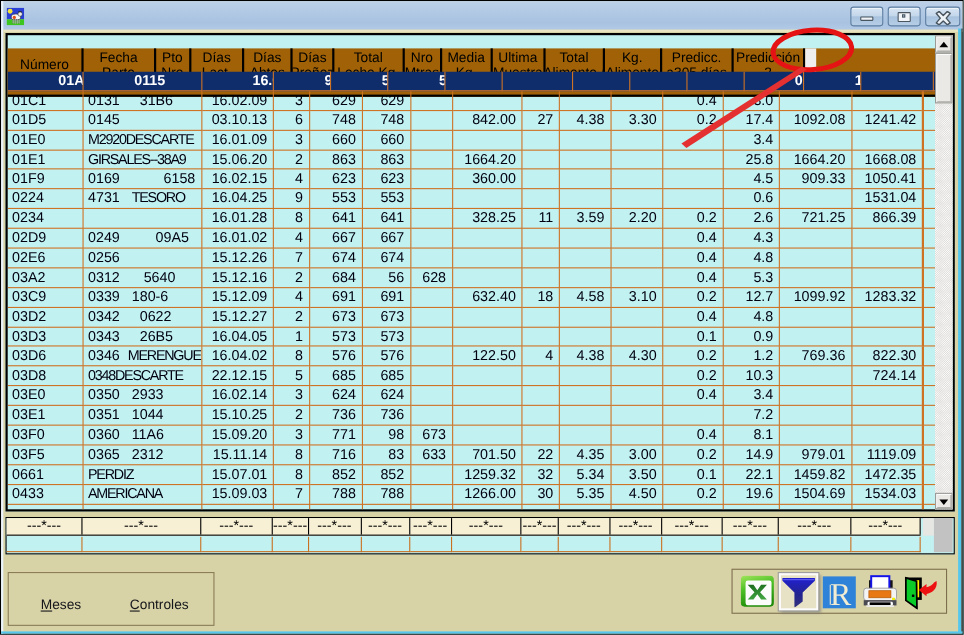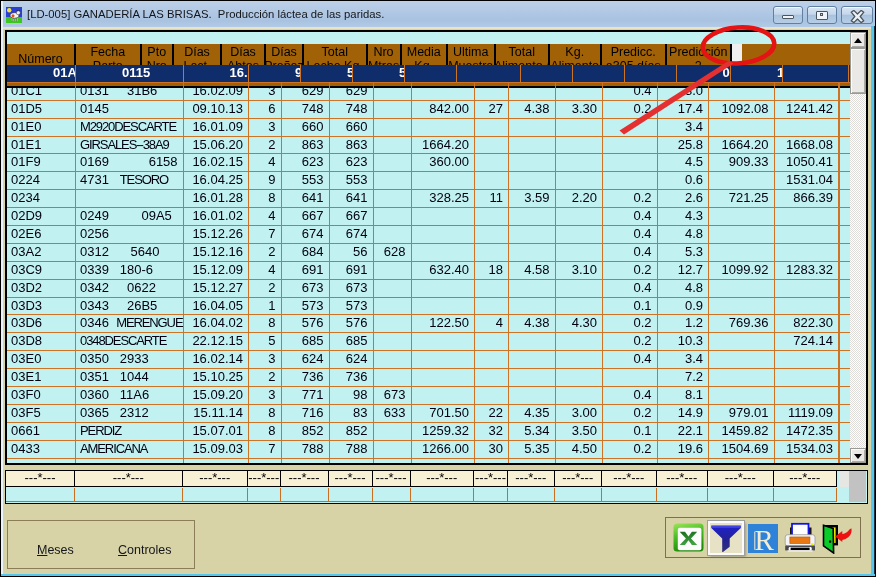--- a/index.html
+++ b/index.html
@@ -64,21 +64,20 @@
 <circle cx="3.2" cy="3.2" r="2.2" fill="#F5E437"></circle>
 <rect x="10.6" y="3.4" width="3.2" height="1.6" fill="#1A2208"></rect>
 <ellipse cx="8.5" cy="8.5" rx="4.3" ry="2.8" fill="#F5F5F5" stroke="#3A3A3A" stroke-width="0.6"></ellipse>
 <circle cx="12.3" cy="5.8" r="2" fill="#F0F0F0" stroke="#333333" stroke-width="0.5"></circle>
 <circle cx="7" cy="8.8" r="1.5" fill="#E0501A"></circle>
 <rect x="5.5" y="10.8" width="0.9" height="3.4" fill="#EDEDED" stroke="#555555" stroke-width="0.3"></rect>
 <rect x="7.3" y="11" width="0.9" height="3.4" fill="#EDEDED" stroke="#555555" stroke-width="0.3"></rect>
 <rect x="9.2" y="11" width="0.9" height="3.4" fill="#EDEDED" stroke="#555555" stroke-width="0.3"></rect>
 <rect x="10.9" y="10.8" width="0.9" height="3.4" fill="#EDEDED" stroke="#555555" stroke-width="0.3"></rect>
 </svg>
-      <div id="titletxt">[LD-005] GANADERÍA LAS BRISAS.  Producción láctea de las paridas.</div>
       <div class="wbtn" style="left:772px;width:30px">
         <div style="position:absolute;left:8px;top:8.5px;width:12px;height:4px;background:#F0F4F8;border:1.3px solid #49555F;border-radius:1px"></div>
       </div>
       <div class="wbtn" style="left:805.5px;width:30px">
         <div style="position:absolute;left:8.5px;top:4px;width:11.5px;height:9.5px;background:#F0F4F8;border:1.3px solid #49555F;border-radius:1px">
           <div style="position:absolute;left:2.6px;top:1.9px;width:3.6px;height:2.6px;background:#BDD3E8;border:1.3px solid #49555F"></div>
         </div>
       </div>
       <div class="wbtn" style="left:839.5px;width:32px">
         <svg width="15" height="13" style="position:absolute;left:8px;top:3px" viewBox="0 0 15 13">
@@ -139,21 +138,21 @@
           <div class="c cR" style="width:47.5px"></div>
           <div class="c cR" style="width:54.5px">0.4</div>
           <div class="c cR" style="width:51.5px">3.0</div>
           <div class="c cR" style="width:65.5px"></div>
           <div class="c c14 cR" style="width:63.5px"></div>
           <div class="c xtr" style="width:11.5px"></div>
         </div>
         <div class="r">
           <div class="c cL" style="width:69px">01D5</div>
           <div class="c cL" style="width:107.5px">0145</div>
-          <div class="c cR" style="width:65.5px">09.10.13</div>
+          <div class="c cR" style="width:65.5px">03.10.13</div>
           <div class="c cR" style="width:32.5px">6</div>
           <div class="c cR" style="width:48px">748</div>
           <div class="c cR" style="width:44px">748</div>
           <div class="c cR" style="width:38px"></div>
           <div class="c cR" style="width:63.5px">842.00</div>
           <div class="c cR" style="width:34px">27</div>
           <div class="c cR" style="width:46.5px">4.38</div>
           <div class="c cR" style="width:47.5px">3.30</div>
           <div class="c cR" style="width:54.5px">0.2</div>
           <div class="c cR" style="width:51.5px">17.4</div>

